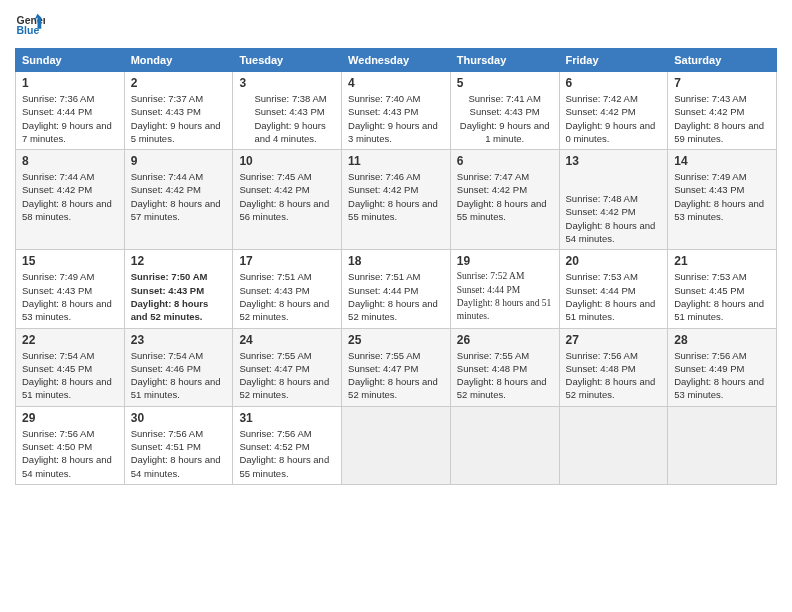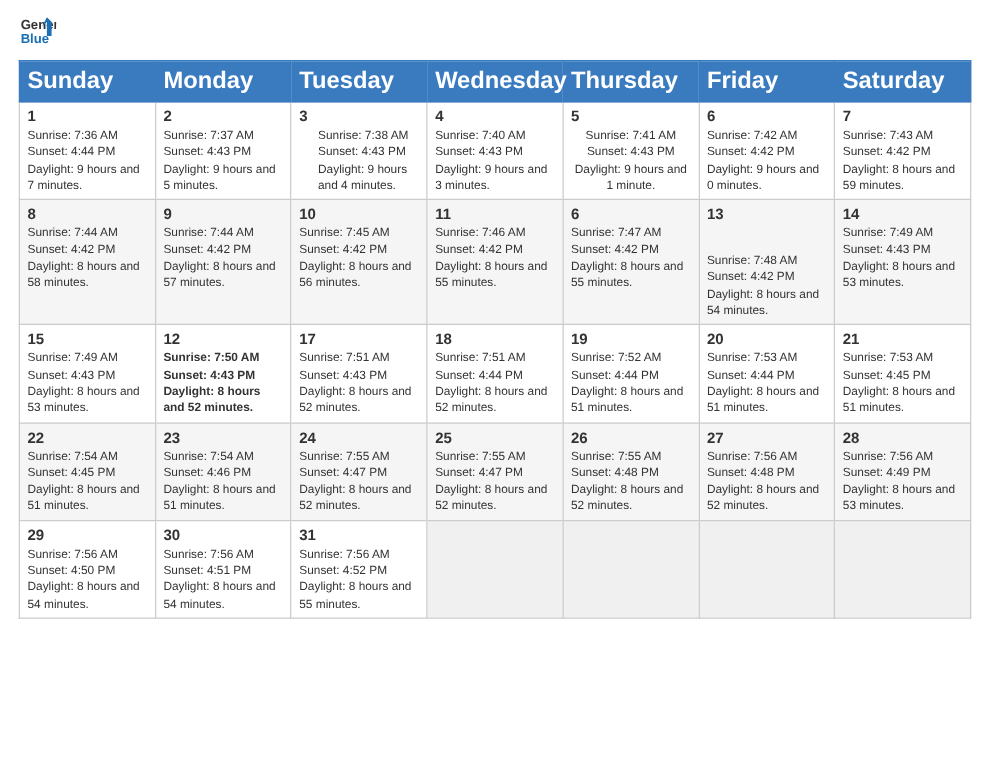--- a/index.html
+++ b/index.html
@@ -45,21 +45,21 @@
     table {
       width: 100%;
       border-collapse: collapse;
       table-layout: fixed;
     }
     thead tr th {
       background-color: #3a7bbf;
       color: #fff;
       text-align: left;
       padding: 5px 6px;
-      font-size: 19px;
+      font-size: 11px;
       font-weight: bold;
       border: 1px solid #3a7bbf;
     }
     tbody tr td {
       border: 1px solid #ccc;
       padding: 4px 6px;
       vertical-align: top;
       font-size: 9.5px;
       color: #333;
       background: #fff;
@@ -223,21 +223,21 @@
 Daylight: 8 hours and 52 minutes.</div>
           </td>
           <td>
             <span class="day-num">18</span>
             <div class="day-info" style="white-space: pre-line;">Sunrise: 7:51 AM
 Sunset: 4:44 PM
 Daylight: 8 hours and 52 minutes.</div>
           </td>
           <td>
             <span class="day-num">19</span>
-            <div class="day-info" style="white-space: pre-line;">Sunrise: 7:52 AM
+            <div class="day-info" style="white-space: pre-line; font-family: Liberation Serif, serif;">Sunrise: 7:52 AM
 Sunset: 4:44 PM
 Daylight: 8 hours and 51 minutes.</div>
           </td>
           <td>
             <span class="day-num">20</span>
             <div class="day-info" style="white-space: pre-line;">Sunrise: 7:53 AM
 Sunset: 4:44 PM
 Daylight: 8 hours and 51 minutes.</div>
           </td>
           <td>

